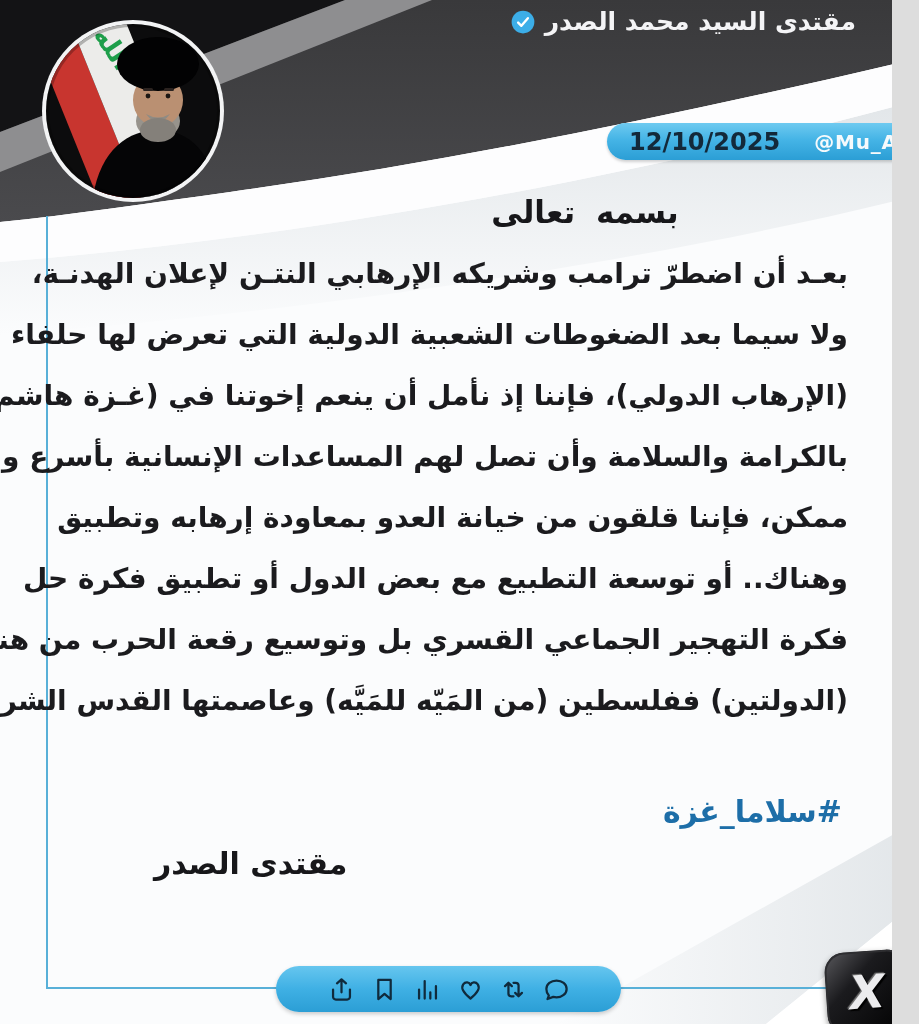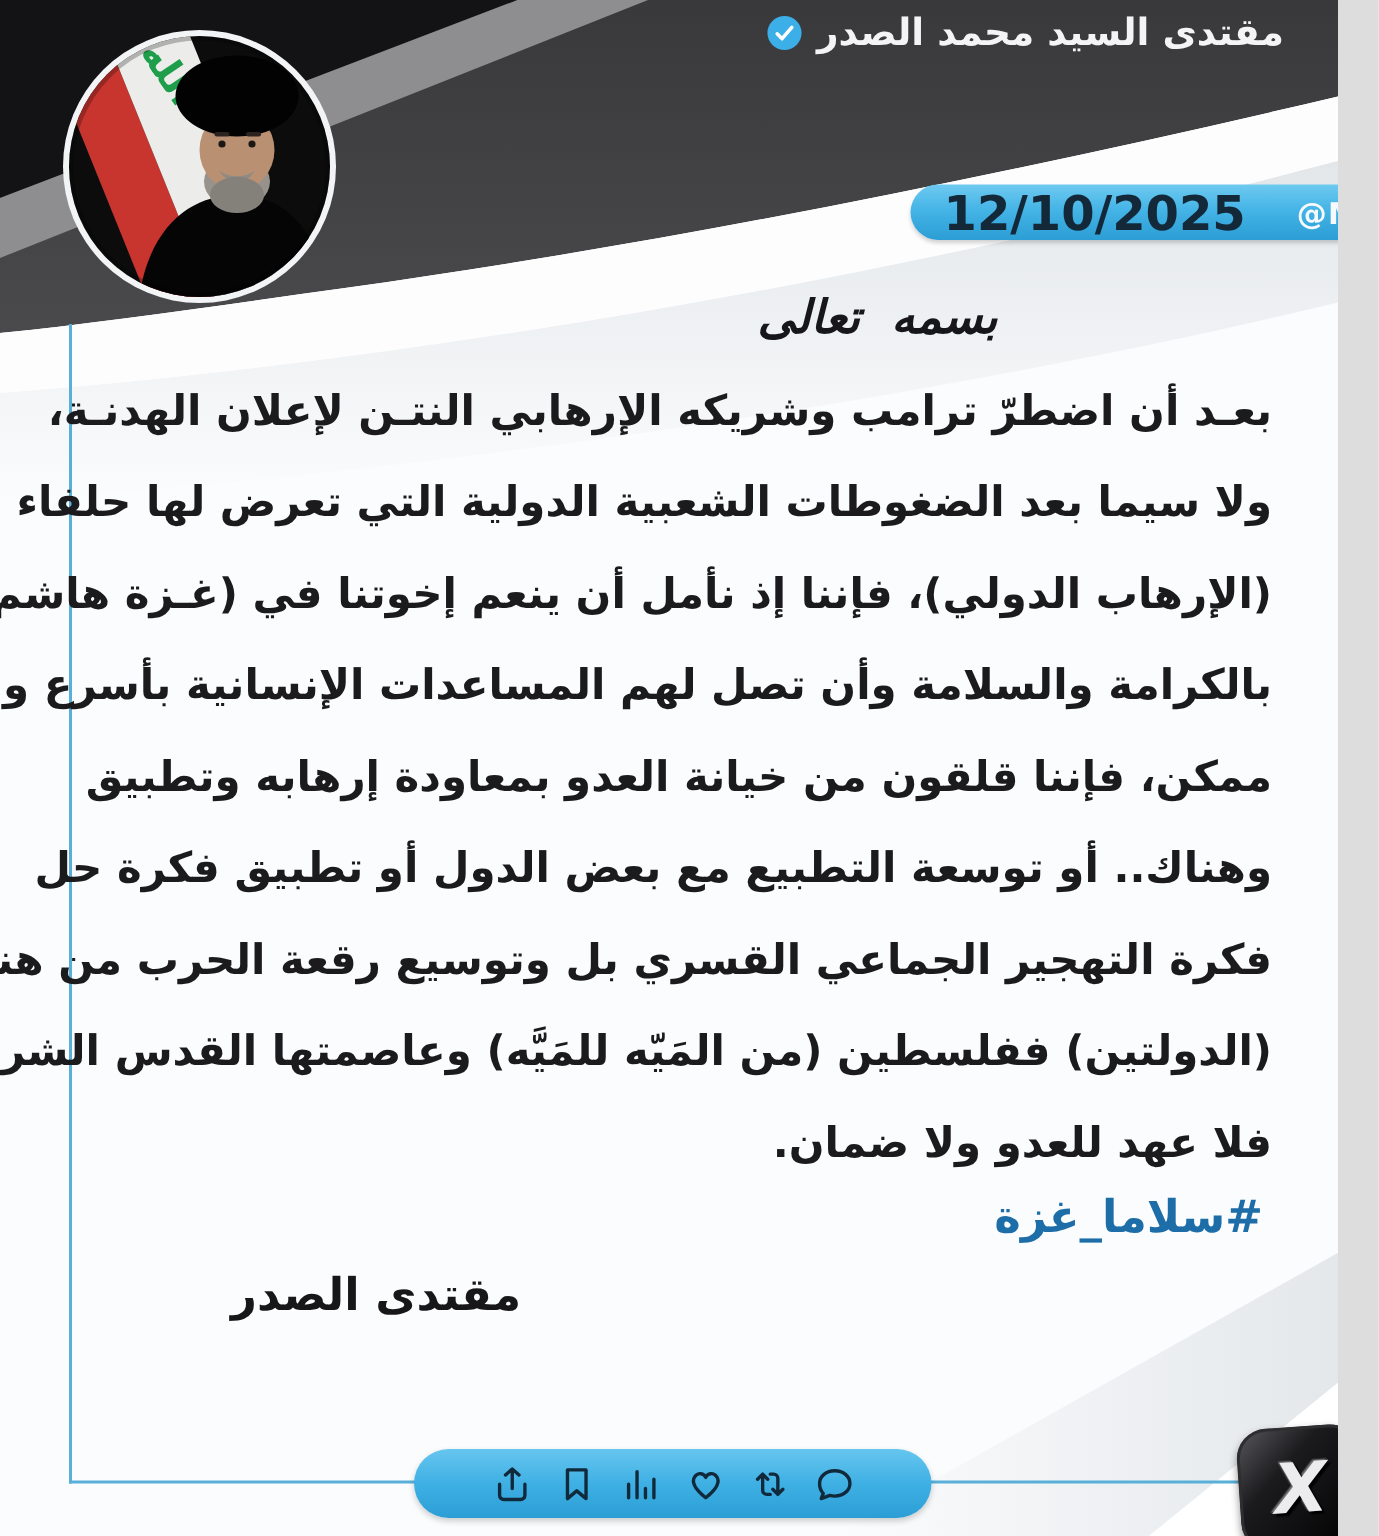--- a/index.html
+++ b/index.html
@@ -20,30 +20,30 @@
   
   .avatar-wrap{position:absolute;top:18px;left:40px;width:186px;height:186px;}
   
   .date-pill{
     position:absolute;top:123px;left:607px;width:312px;height:37px;
     border-radius:19px 0 0 19px;
     background:linear-gradient(180deg,#6ecaf0 0%,#45b4e6 45%,#2b9ed5 100%);
     box-shadow:0 2px 3px rgba(0,0,0,.18);
     display:flex;align-items:center;padding:0 10px 0 22px;box-sizing:border-box;
   }
-  .date-text{color:#13293a;font-size:32px;font-weight:bold;}
+  .date-text{color:#13293a;font-size:24px;font-weight:bold;}
   .handle-text{color:#f6fafc;font-size:20px;font-weight:bold;letter-spacing:.8px;margin-left:34px;}
   
   .card-frame{
     position:absolute;left:46px;top:216px;width:822px;height:771px;
     border-left:2px solid #58b0d8;border-bottom:2px solid #58b0d8;
   }
   .basmala{
     position:absolute;top:194px;left:250px;width:670px;text-align:center;
-    direction:rtl;font-size:31px;font-weight:bold;color:#17171a;word-spacing:10px;font-style:italic;
+    direction:rtl;font-size:31px;font-weight:bold;color:#17171a;word-spacing:10px;
   }
   .body-text{
     position:absolute;top:243px;right:44px;left:42px;direction:rtl;
   }
   .body-line{
     height:61px;line-height:61px;text-align:right;white-space:nowrap;
     font-size:28px;font-weight:bold;color:#1b1b1e;
   }
   .hashtag{
     position:absolute;top:794px;right:50px;direction:rtl;
@@ -161,21 +161,20 @@
 
   <div class="body-text">
     <div class="body-line">بعـد أن اضطرّ ترامب وشريكه الإرهابي النتـن لإعلان الهدنـة،</div>
     <div class="body-line">ولا سيما بعد الضغوطات الشعبية الدولية التي تعرض لها حلفاء</div>
     <div class="body-line">(الإرهاب الدولي)، فإننا إذ نأمل أن ينعم إخوتنا في (غـزة هاشم)</div>
     <div class="body-line">بالكرامة والسلامة وأن تصل لهم المساعدات الإنسانية بأسرع وقت</div>
     <div class="body-line">ممكن، فإننا قلقون من خيانة العدو بمعاودة إرهابه وتطبيق</div>
     <div class="body-line">وهناك.. أو توسعة التطبيع مع بعض الدول أو تطبيق فكرة حل</div>
     <div class="body-line">فكرة التهجير الجماعي القسري بل وتوسيع رقعة الحرب من هنا</div>
     <div class="body-line">(الدولتين) ففلسطين (من المَيّه للمَيَّه) وعاصمتها القدس الشريف.</div>
-    <div class="body-line">فلا عهد للعدو ولا ضمان.</div>
   </div>
 
   <div class="hashtag">#سلاما_غزة</div>
 
   <div class="signature">مقتدى الصدر</div>
 
   <div class="action-pill">
     <svg class="action-icon" viewBox="0 0 24 24">
       <path d="M12 14.5 V3 M8 6.5 L12 3 L16 6.5 M4.5 12 v6.5 a2.5 2.5 0 0 0 2.5 2.5 h10 a2.5 2.5 0 0 0 2.5 -2.5 V12"></path>
     </svg>

